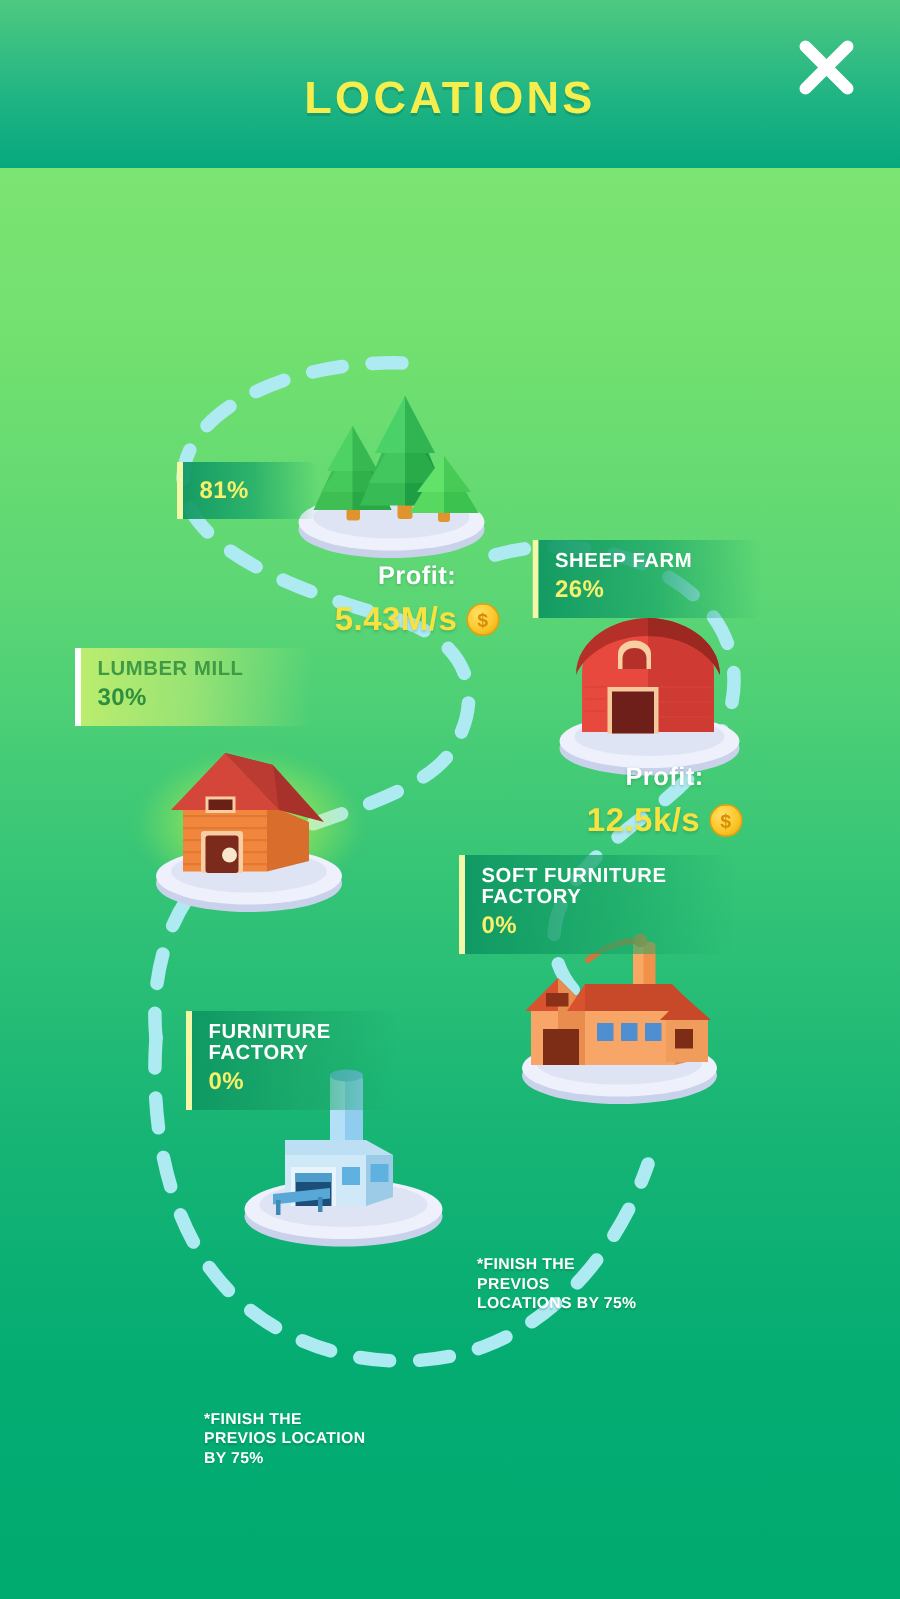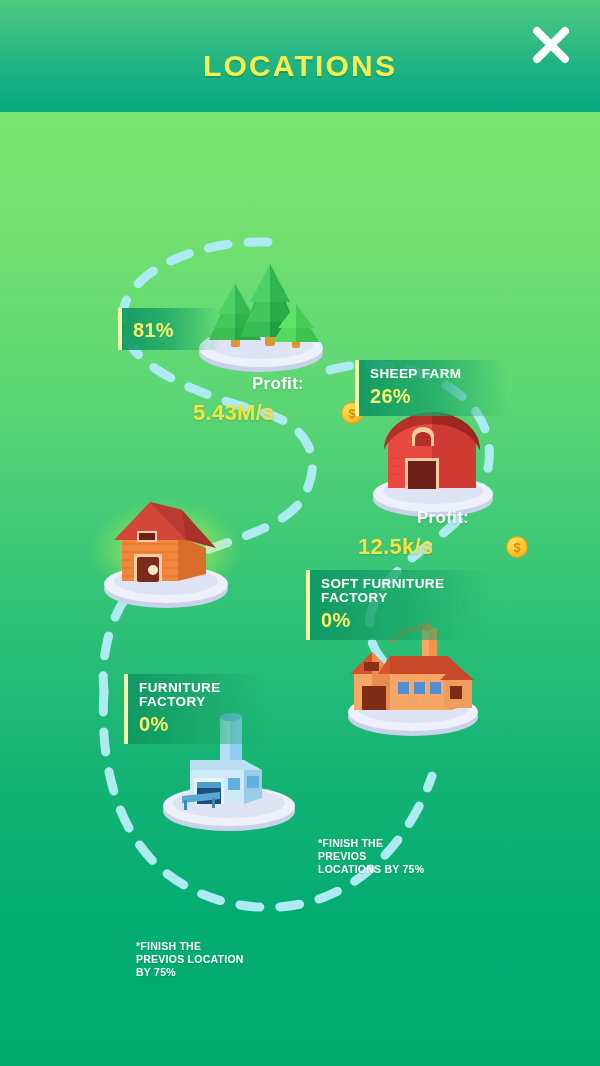--- a/index.html
+++ b/index.html
@@ -62,42 +62,42 @@
     z-index:25;
     cursor:pointer;
   }
   .loc-name {
     font-size:13.5px; font-weight:bold; color:#ffffff;
     letter-spacing:.4px; text-transform:uppercase;
     white-space:pre-line;
   }
   .loc-pct {
     margin-top:5px;
-    font-size:20px; font-weight:bold; color:#f7f06a;
+    font-size:16px; font-weight:bold; color:#f7f06a;
     letter-spacing:.3px;
   }
   
   .loc-label.active {
     border-left:4px solid #ffffff;
     background:linear-gradient(90deg, rgba(190,238,110,.97) 0%, rgba(172,232,116,.78) 48%, rgba(130,222,115,0) 100%);
   }
   .loc-label.active .loc-name { color:#3f9a43; }
   .loc-label.active .loc-pct  { color:#2f8f3c; }
 
   
   .profit {
     position:absolute; text-align:center; z-index:24;
   }
   .profit-title {
     font-size:17px; font-weight:bold; color:#ffffff;
     letter-spacing:.3px;
     text-shadow:0 1px 2px rgba(0,90,55,.3);
   }
   .profit-row {
-    display:flex; align-items:center; justify-content:space-between;
+    display:flex; align-items:center; justify-content:center;
     gap:6px; margin-top:6px;
   }
   .profit-value {
     font-size:22px; font-weight:bold; color:#f7e23f;
     letter-spacing:.3px;
     text-shadow:0 1px 2px rgba(0,90,55,.25);
   }
   .coin {
     width:22px; height:22px; border-radius:50%;
     background:radial-gradient(circle at 36% 32%, #ffe066 0%, #fcc72d 55%, #e8a50f 100%);
@@ -247,20 +247,24 @@
     </div>
 
     <div class="profit" style="left:358px; top:396px; width:170px;">
       <div class="profit-title">Profit:</div>
       <div class="profit-row">
         <span class="profit-value">12.5k/s</span>
         <span class="coin">$</span>
       </div>
     </div>
 
+    <div class="loc-label active" style="left:50px; top:320px;">
+      <div class="loc-name">LUMBER MILL</div>
+      <div class="loc-pct">30%</div>
+    </div>
 
     <div class="node glow" style="left:90px; top:376px;">
       <svg width="152" height="120" viewBox="0 0 152 120">
         <ellipse cx="76" cy="101" rx="62" ry="19" fill="#c9d2ea"></ellipse>
         <ellipse cx="76" cy="96" rx="62" ry="19" fill="#eef1fb"></ellipse>
         <ellipse cx="76" cy="93" rx="52" ry="14" fill="#dfe4f4"></ellipse>
 
         <rect x="32" y="48" width="56" height="45" fill="#f1863d"></rect>
         <path d="M88,48 L116,60 L116,86 L88,93 Z" fill="#d96e2c"></path>
         <g stroke="#dd7431" stroke-width="1.5" opacity=".75">

